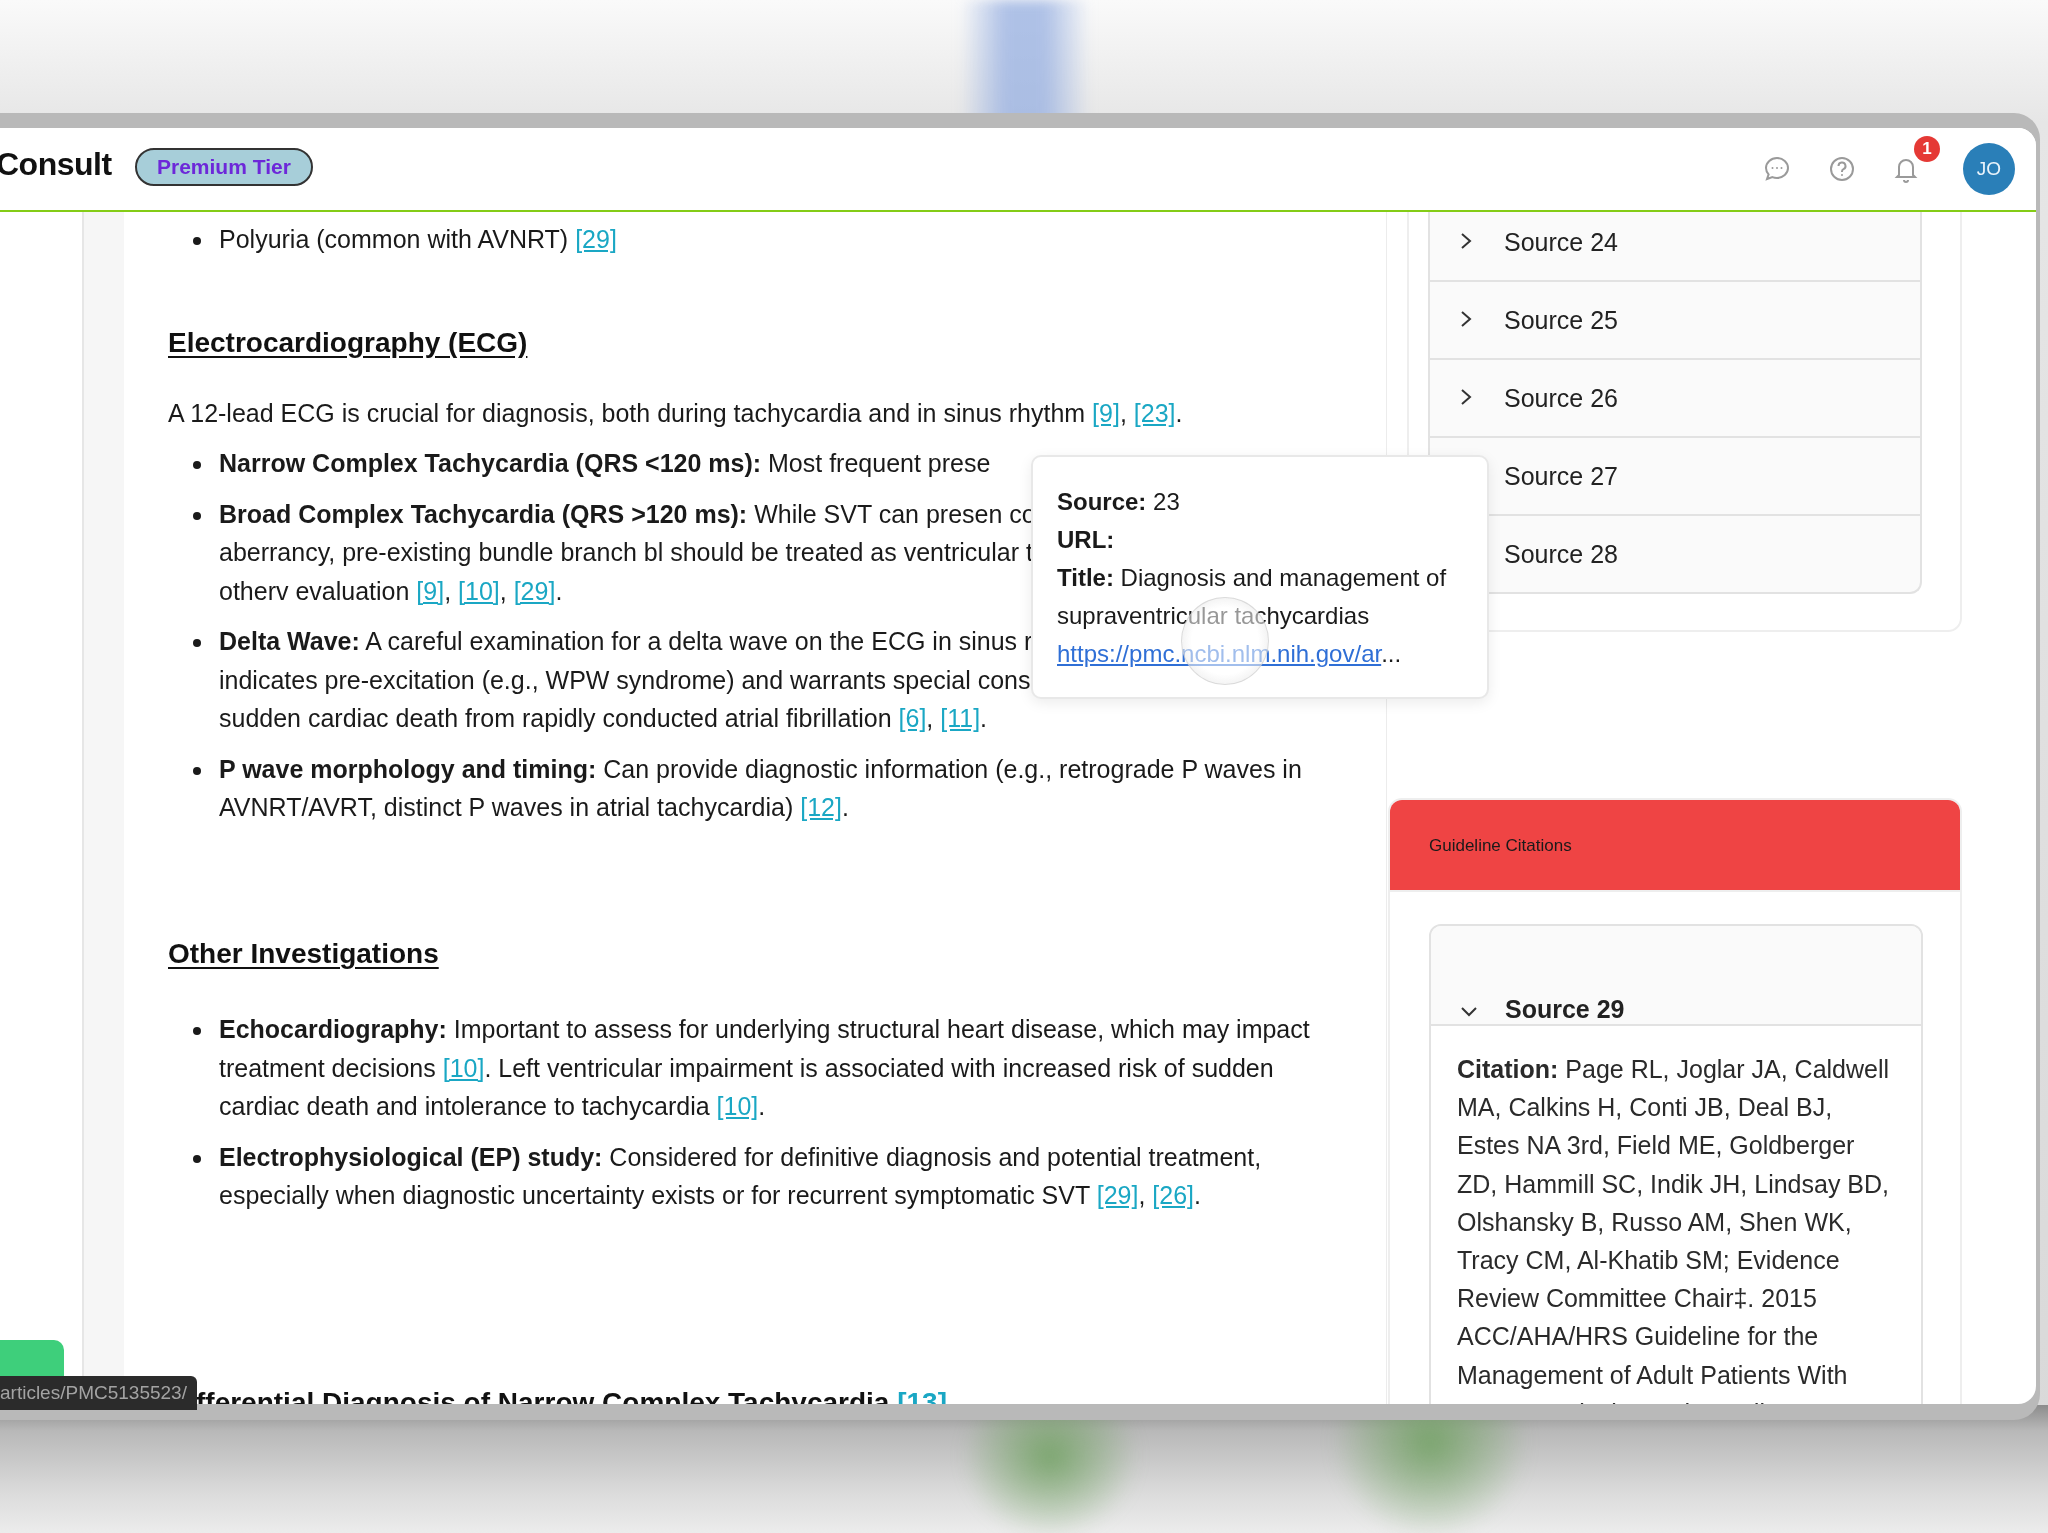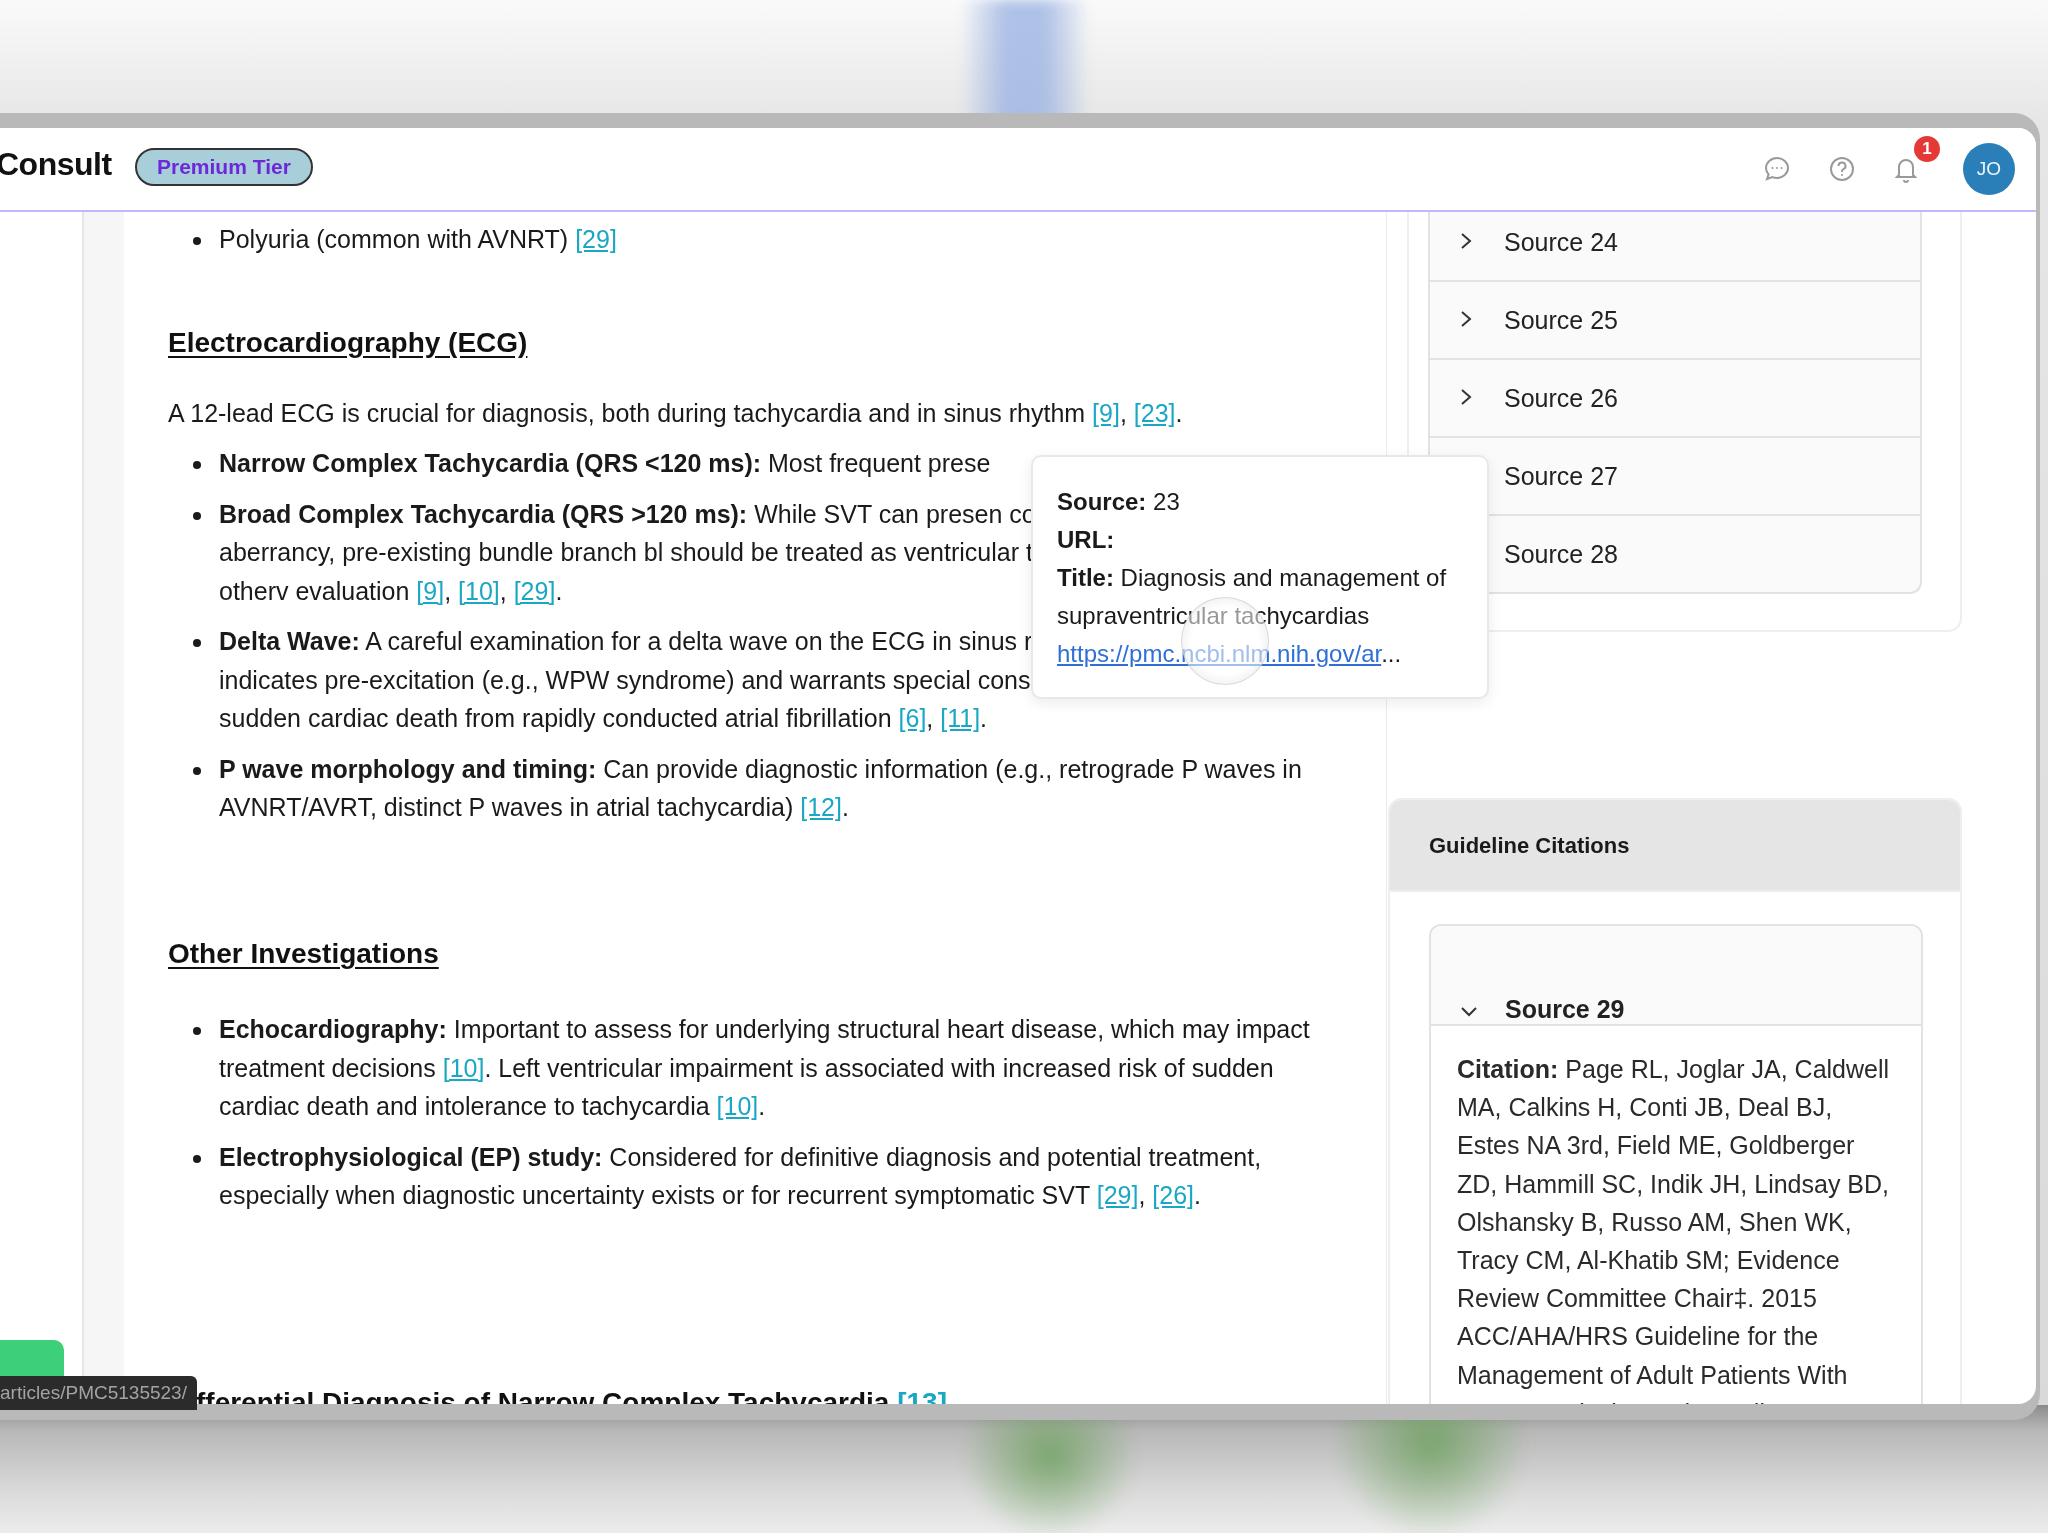--- a/index.html
+++ b/index.html
@@ -33,21 +33,21 @@
     position: absolute; left: 0; top: 113px; width: 2040px; height: 1307px;
     background: #b9b9b9; border-radius: 0 26px 26px 0;
   }
   .window {
     position: absolute; left: 0; top: 128px; width: 2036px; height: 1276px;
     background: #ffffff; border-radius: 0 18px 18px 0; overflow: hidden;
   }
   
   .header {
     position: absolute; left: 0; top: 0; width: 100%; height: 84px;
-    border-bottom: 2px solid #c4b5fd; background: #fff;
+    border-bottom: 2px solid #84cc16; background: #fff;
   }
   .app-title {
     position: absolute; left: -4px; top: 18px; font-size: 32px; font-weight: 700;
     color: #111; letter-spacing: -0.5px;
   }
   .tier-badge {
     position: absolute; left: 135px; top: 20px; height: 38px; padding: 0 20px;
     border: 2px solid #333; border-radius: 20px; background: #a7ced9;
     font-size: 21px; font-weight: 700; color: #6d28d9; line-height: 34px;
   }
@@ -116,22 +116,22 @@
   .src-item {
     height: 78px; border-top: 2px solid #e2e2e2; display: flex; align-items: center;
     padding-left: 28px; font-size: 25px; color: #222;
   }
   .src-item .chev { width: 22px; margin-right: 24px; color: #333; }
   .guide-card {
     position: absolute; left: 1px; top: 586px; width: 574px; height: 700px;
     border: 2px solid #eeeeee; border-radius: 14px; background: #fff; overflow: hidden;
   }
   .guide-head {
-    height: 92px; background: #e5e5e5; border-bottom: 2px solid #eeeeee;
-    padding-left: 39px; line-height: 92px; font-size: 22px; font-weight: 700; color: #1a1a1a;
+    height: 92px; background: #ef4444; border-bottom: 2px solid #eeeeee;
+    padding-left: 39px; line-height: 92px; font-size: 17px; font-weight: 400; color: #1a1a1a;
   }
   .src29 {
     position: absolute; left: 39px; top: 124px; width: 494px; height: 700px;
     border: 2px solid #e2e2e2; border-radius: 12px; overflow: hidden;
   }
   .src29-head {
     height: 100px; background: #fafafa; border-bottom: 2px solid #e2e2e2;
     display: flex; align-items: flex-end; padding-left: 28px; font-size: 25px; color: #222; font-weight: bold;
   }
   .src29-head .chev { width: 22px; margin-right: 24px; }

